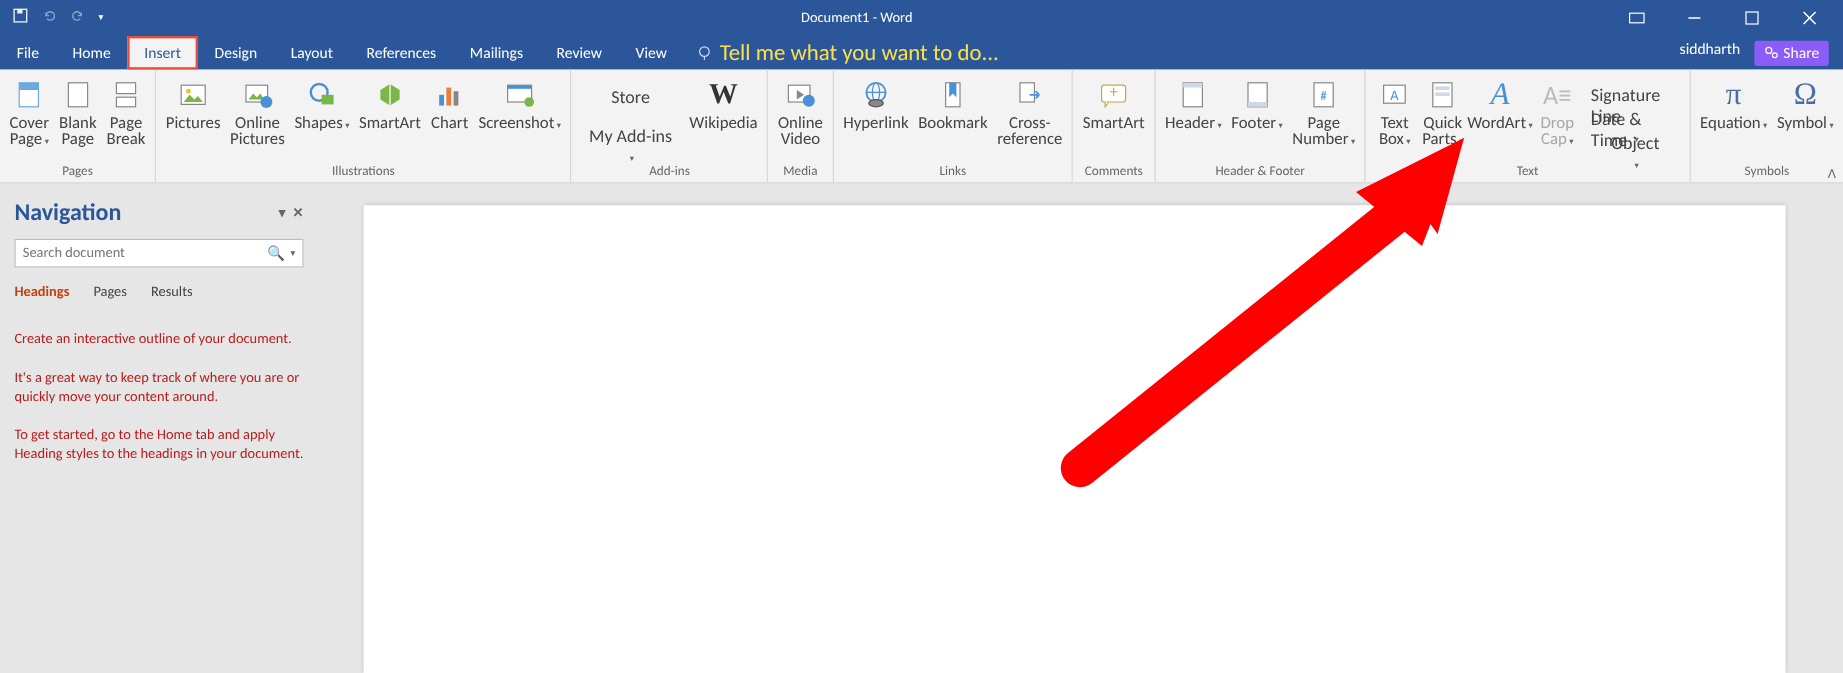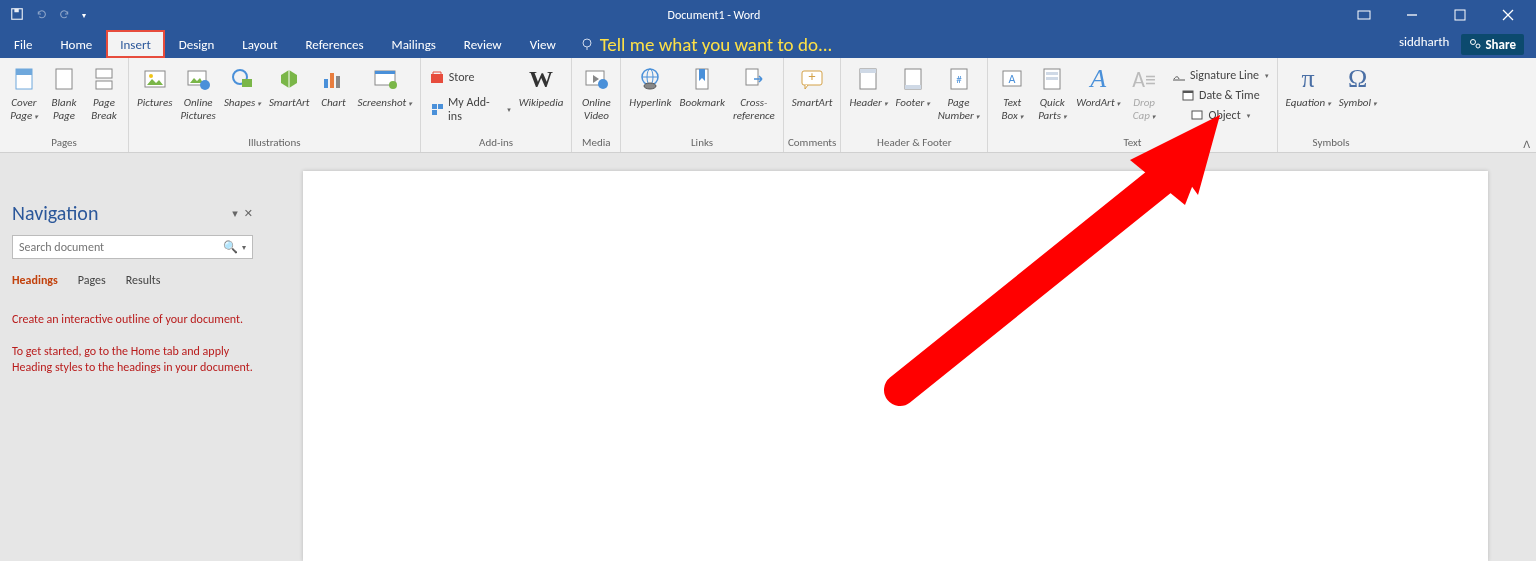--- a/index.html
+++ b/index.html
@@ -9,36 +9,36 @@
 .qat svg{width:14px;height:14px;opacity:.9;}
 .title-center{flex:1;text-align:center;}
 .win-ctrl{display:flex;gap:4px;padding-right:6px;align-items:center;}
 .win-btn{width:44px;height:20px;display:flex;align-items:center;justify-content:center;}
 .tabs{height:28px;background:#2b579a;display:flex;align-items:center;color:#fff;font-size:13px;}
 .tab{padding:0 14px;height:28px;display:flex;align-items:center;cursor:pointer;}
 .tab.active{background:#f3f3f3;color:#2b579a;}
 .tab.highlighted{border:2px solid #e74c3c;padding:0 12px;}
 .tell-me{display:flex;align-items:center;gap:6px;color:#fde047;padding-left:10px;font-size:19px;}
 .tabs-right{margin-left:auto;display:flex;align-items:flex-start;gap:12px;padding-right:12px;}
-.share-btn{display:flex;align-items:center;gap:4px;background:#0c4a6e;padding:3px 8px;border-radius:2px;font-weight:bold;}
+.share-btn{display:flex;align-items:center;gap:4px;background:#8b5cf6;padding:3px 8px;border-radius:2px;}
 .ribbon{height:95px;background:#f3f3f3;border-bottom:1px solid #d0d0d0;display:flex;font-size:11px;color:#444;}
 .group{border-right:1px solid #d7d7d7;display:flex;flex-direction:column;align-items:center;padding:3px 4px 0;}
 .group-items{display:flex;flex:1;align-items:flex-start;}
 .group-label{font-size:11px;color:#666;padding-bottom:3px;}
 .big-btn{display:flex;flex-direction:column;align-items:center;padding:2px 4px;min-width:40px;text-align:center;cursor:pointer;}
 .big-btn .ico{height:32px;display:flex;align-items:center;justify-content:center;}
-.big-btn .lbl{font-size:11px;line-height:13px;margin-top:1px;font-style:italic;}
-.sml-btn{display:flex;align-items:center;gap:4px;font-size:12px;padding:2px 4px;cursor:pointer;height:20px;}
+.big-btn .lbl{font-size:14px;line-height:13px;margin-top:1px;}
+.sml-btn{display:flex;align-items:center;gap:4px;font-size:15px;padding:2px 4px;cursor:pointer;height:20px;flex-direction:column;}
 .sml-stack{display:flex;flex-direction:column;justify-content:flex-start;padding:2px 0;}
 .disabled{color:#a8a8a8;}
 .drop-ar::after{content:"▾";font-size:7px;margin-left:2px;color:#666;}
 .collapse-btn{position:absolute;right:6px;top:138px;font-size:10px;color:#666;cursor:pointer;}
 .workspace{display:flex;height:408px;}
 .nav-pane{width:265px;background:#e6e6e6;padding:12px 12px;font-size:12px;color:#444;}
-.nav-title{color:#2b579a;font-size:20px;font-weight:400;margin-bottom:10px;display:flex;align-items:center;margin-top:36px;}
+.nav-title{color:#2b579a;font-size:20px;font-weight:700;margin-bottom:10px;display:flex;align-items:center;}
 .nav-title-ctrl{margin-left:auto;display:flex;gap:6px;color:#666;font-size:11px;}
 .search-box{display:flex;border:1px solid #bcbcbc;background:#fff;height:24px;align-items:center;padding:0 6px;margin-bottom:14px;}
 .search-box input{border:none;flex:1;font-size:12px;outline:none;color:#777;}
 .search-box .mag{color:#666;font-size:12px;}
 .nav-tabs{display:flex;gap:20px;font-size:12px;margin-bottom:24px;}
 .nav-tab{cursor:pointer;color:#444;}
 .nav-tab.active{color:#c2410c;font-weight:600;}
 .nav-body p{margin-bottom:16px;line-height:16px;color:#b91c1c;}
 .doc-area{flex:1;background:#e6e6e6;padding-top:18px;overflow:hidden;}
 .page{background:#fff;width:1185px;height:100%;margin-left:38px;box-shadow:0 0 4px rgba(0,0,0,.2);}
@@ -451,20 +451,21 @@
       <span class="mag">🔍</span>
       <span style="font-size:8px;margin-left:4px;color:#666;">▾</span>
     </div>
     <div class="nav-tabs">
       <div class="nav-tab active">Headings</div>
       <div class="nav-tab">Pages</div>
       <div class="nav-tab">Results</div>
     </div>
     <div class="nav-body">
       <p>Create an interactive outline of your document.</p>
+      <p>It's a great way to keep track of where you are or quickly move your content around.</p>
       <p>To get started, go to the Home tab and apply Heading styles to the headings in your document.</p>
     </div>
   </div>
   <div class="doc-area">
     <div class="page"></div>
   </div>
 </div>
 
 <svg class="arrow" width="380" height="300">
   <path d="M30 280 L300 50 L270 55 L350 5 L328 85 L310 60 L40 290 Z" fill="#ff0000"></path>

